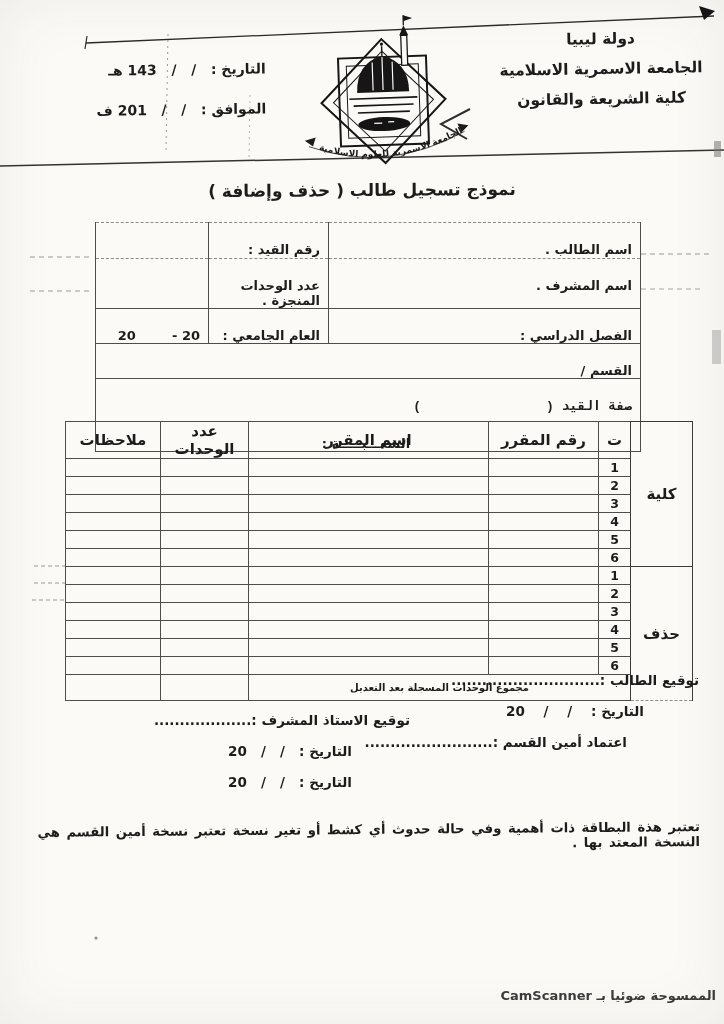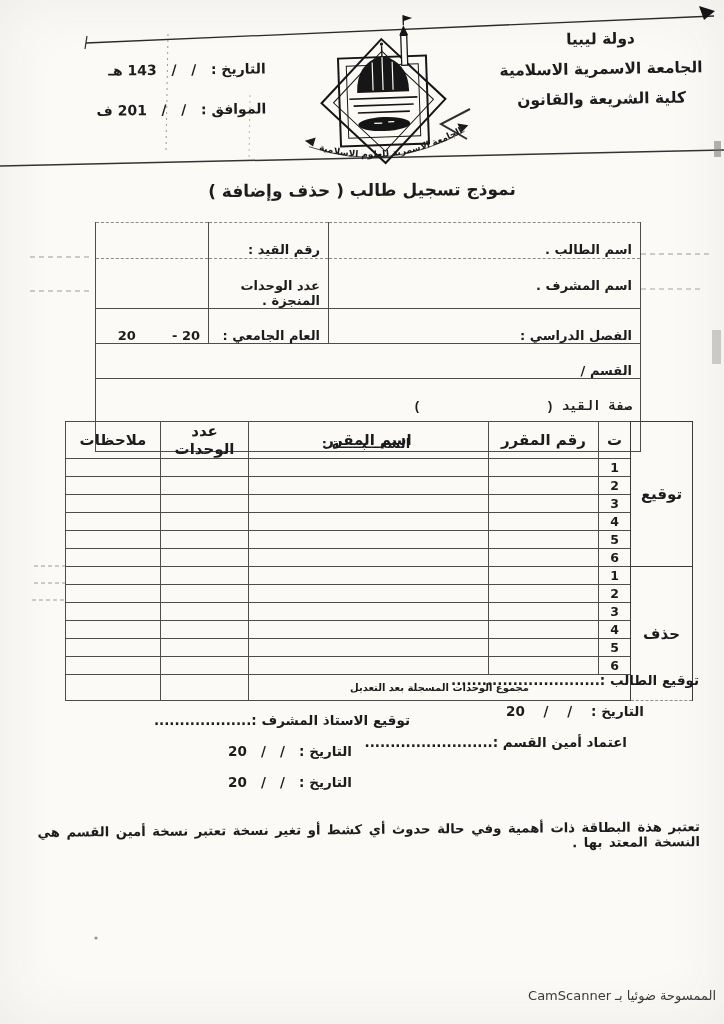--- a/index.html
+++ b/index.html
@@ -34,21 +34,21 @@
   .course .side{font-size:15px;border:1.4px solid #3b3b3b;}
   .course tr.dash td{border-bottom:1px dashed #8f8f8f;}
   .course .total{font-size:10px;}
   
   .sig{direction:rtl;text-align:right;font-size:13.5px;font-weight:700;}
   .sig div{margin-bottom:15px;}
   .note{left:24px;top:822px;width:676px;direction:rtl;text-align:right;font-weight:700;}
   .note .nlabel{font-size:14px;margin-bottom:10px;}
   .note .ntext{font-size:13.2px;word-spacing:2px;transform:rotate(-0.5deg);}
   .watermark{left:426px;top:988px;width:290px;direction:rtl;text-align:right;
-    font-size:13px;color:#3b3b3b;}
+    font-size:13px;color:#3b3b3b;font-weight:bold;}
   .artifacts{left:0;top:0;pointer-events:none;}
 </style>
 </head>
 <body>
 
 <div class="page">
 
   <svg class="abs artifacts" width="724" height="1024">
     <path d="M86,43 L714,16" stroke="#2a2a2a" stroke-width="1.3" fill="none"></path>
     <path d="M87,36 L85,49" stroke="#2a2a2a" stroke-width="1.2" fill="none"></path>
@@ -148,21 +148,21 @@
     <colgroup>
       <col style="width:62px">
         <col style="width:32px">
         <col style="width:110px">
       <col style="width:240px">
         <col style="width:88px">
         <col style="width:95px">
     </colgroup>
     <tbody>
         <tr style="height:24px">
-      <td class="side" rowspan="7">توقيع</td>
+      <td class="side" rowspan="7">كلية</td>
       <th>ت</th>
       <th>رقم المقرر</th>
       <th>اسم المقرر</th>
       <th>عدد الوحدات</th>
       <th>ملاحظات</th>
     </tr>
     <tr style="height:18px" class="dash">
           <td>1</td>
           <td></td>
           <td></td>

